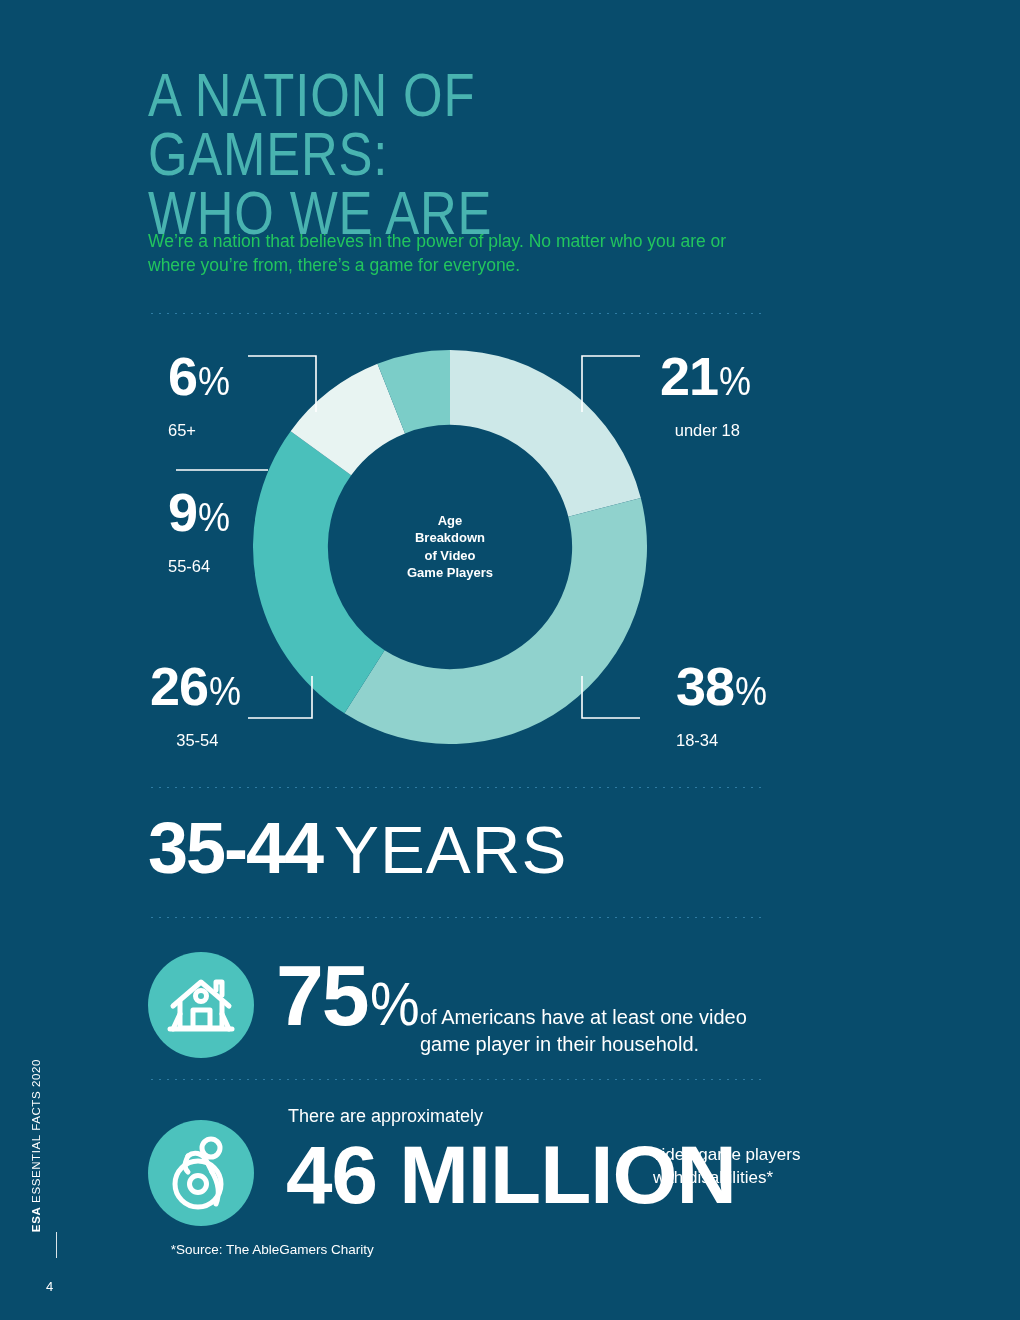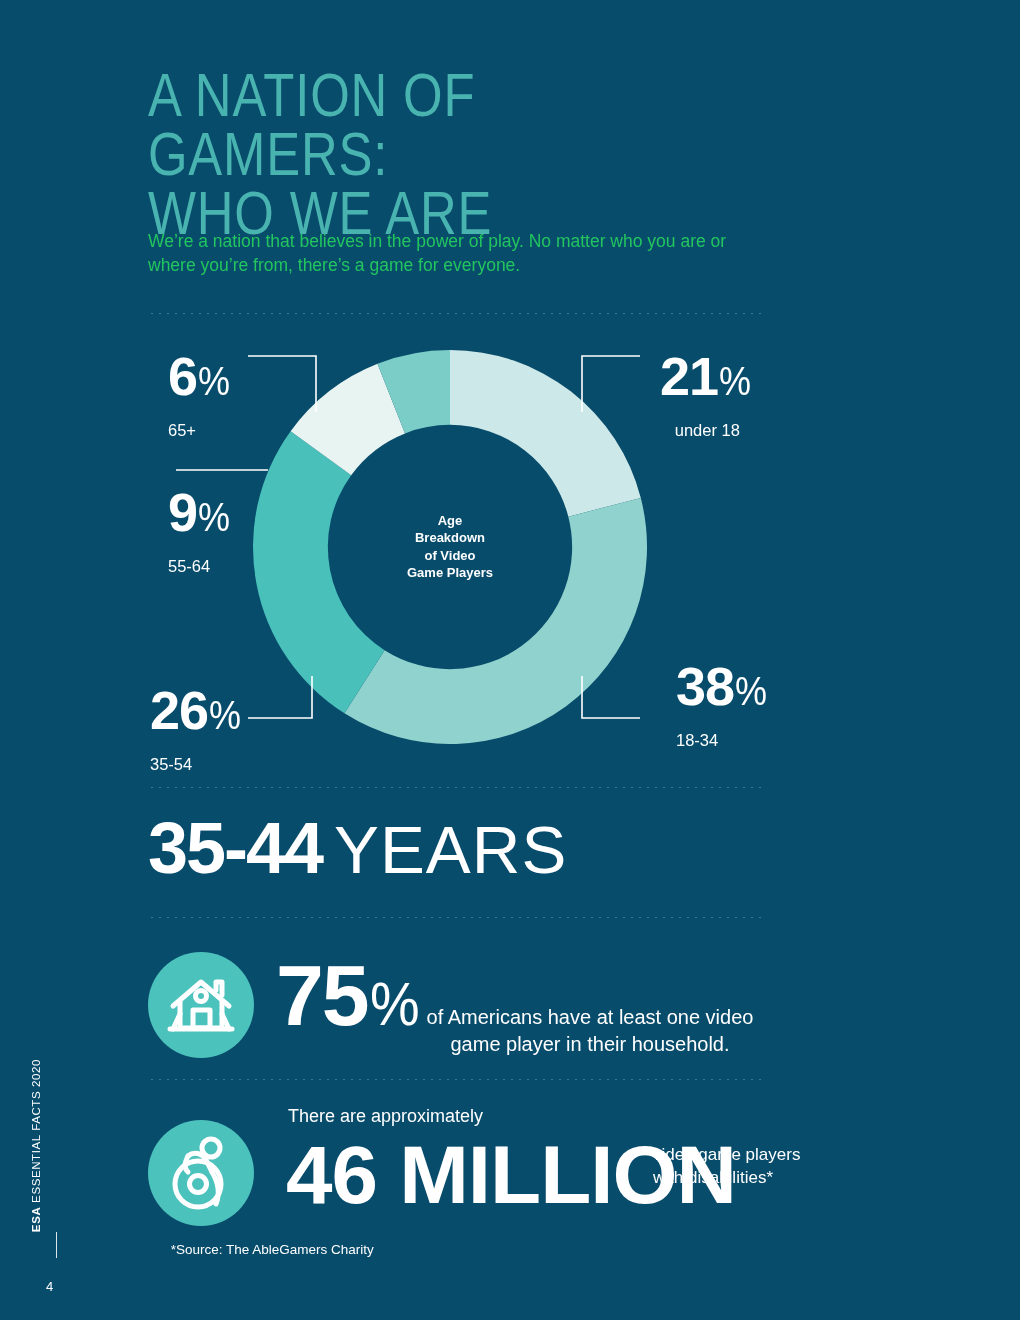--- a/index.html
+++ b/index.html
@@ -79,42 +79,42 @@
     font-weight:300;font-size:40px;line-height:.9;
     display:inline-block;vertical-align:baseline;margin-left:1px;
     transform:scaleX(.9);transform-origin:left bottom;
   }
   .co-label{font-size:16.5px;margin-top:20px;}
 
   .co-21{left:660px;top:352px;text-align:center;}
   .co-38{left:676px;top:662px;text-align:left;}
   .co-6 {left:168px;top:352px;text-align:left;}
   .co-9 {left:168px;top:488px;text-align:left;}
-  .co-26{left:150px;top:686px;text-align:left;}
+  .co-26{left:150px;top:662px;text-align:center;}
 
   
   .row-years{position:absolute;left:148px;top:812px;width:640px;}
   .years-big{
     font-family:"Liberation Sans Narrow","Liberation Sans", sans-serif;
     font-weight:bold;font-size:72px;line-height:1;letter-spacing:-2px;
     display:inline-block;vertical-align:baseline;
   }
   .years-word{
     font-family:"Liberation Sans Narrow","Liberation Sans", sans-serif;
     font-weight:300;font-size:66px;line-height:1;letter-spacing:1px;
     display:inline-block;vertical-align:baseline;margin-left:12px;
     transform:scaleX(1.02);transform-origin:left bottom;
   }
   .years-note{
     position:absolute;left:398px;top:12px;width:220px;
     font-size:17px;line-height:1.35;
   }
 
   
-  .row-house{position:absolute;left:148px;top:952px;width:640px;height:110px;text-align:center;}
+  .row-house{position:absolute;left:148px;top:952px;width:640px;height:110px;}
   .circle{
     position:absolute;left:0;top:0;width:106px;height:106px;border-radius:50%;
     background:#4cc2bd;
   }
   .pct-75{
     position:absolute;left:128px;top:0px;
   }
   .pct-75 .n{
     font-family:"Liberation Sans Narrow","Liberation Sans", sans-serif;
     font-weight:bold;font-size:86px;line-height:1;letter-spacing:-2px;

